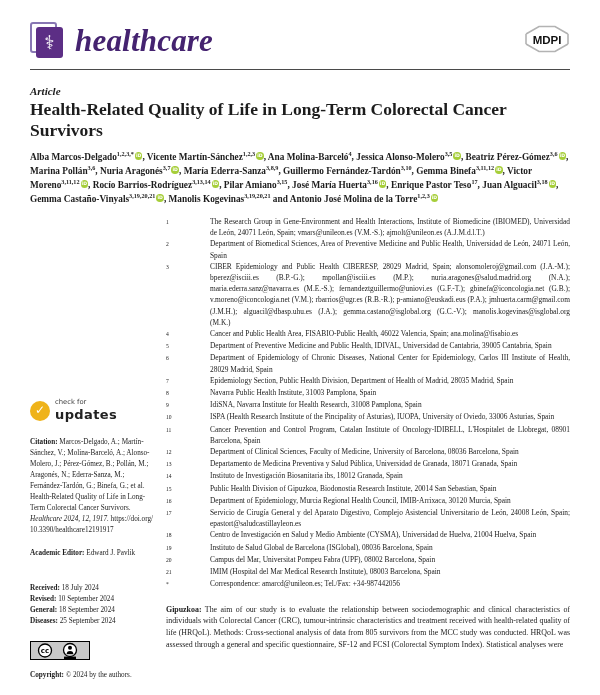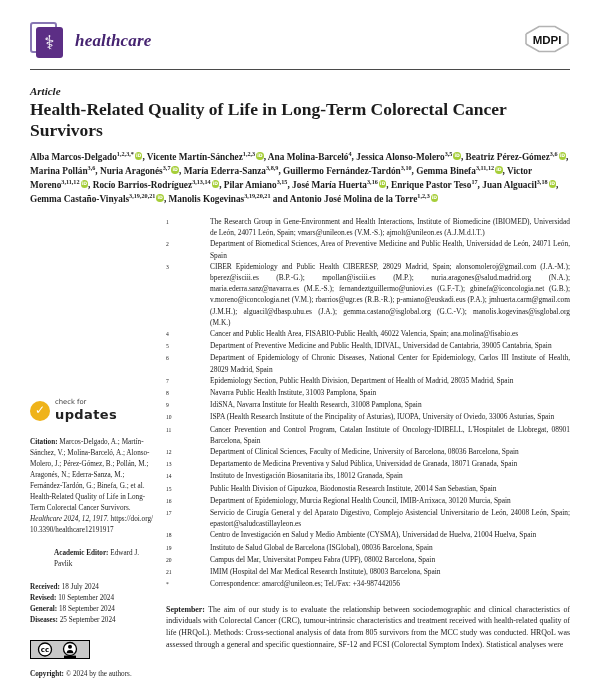--- a/index.html
+++ b/index.html
@@ -20,21 +20,21 @@
     position:absolute; left:0; top:0; width:27px; height:31px;
     border:2px solid #8877b3; border-radius:3px; background:#fff;
   }
   .logo-front {
     position:absolute; left:6px; top:5px; width:27px; height:31px;
     background:#5c2e85; border-radius:3px; color:#fff;
     display:flex; align-items:center; justify-content:center;
     font-size:19px; line-height:1;
   }
   .journal-name {
-    font-size:17px; font-weight:bold; font-style:italic; color:#452370;
+    font-size:31px; font-weight:bold; font-style:italic; color:#452370;
     letter-spacing:.2px;
   }
   
   .article-label { margin-top:15px; font-size:11px; font-weight:bold; font-style:italic; }
   .title { font-size:17.5px; font-weight:bold; line-height:1.2; margin-top:2px; max-width:540px; }
   .authors { margin-top:9px; font-size:9.3px; font-weight:bold; line-height:14px; max-width:540px; }
   .authors sup { font-size:6.2px; vertical-align:super; line-height:0; }
   .orcid-icon {
     display:inline-block; width:7.5px; height:7.5px; border-radius:50%;
     background:#a6ce39; color:#fff; font-family:"DejaVu Sans", sans-serif;
@@ -47,22 +47,22 @@
   .check-updates { display:flex; align-items:center; gap:5px; cursor:pointer; }
   .cu-circle {
     width:20px; height:20px; border-radius:50%; background:#efb31a; color:#fff;
     display:flex; align-items:center; justify-content:center; flex:none;
     font-family:"DejaVu Sans", sans-serif; font-size:12px; font-weight:bold;
   }
   .cu-text { font-family:"DejaVu Sans", sans-serif; font-size:6.8px; color:#3c3c3c; line-height:1.3; }
   .cu-text b { display:block; font-size:13px; letter-spacing:.4px; color:#222; }
   .citation { margin-top:13px; }
   .doi { word-break:break-all; }
-  .editor { margin-top:12px;margin-left:24px; }
-  .dates { margin-top:12px; }
+  .editor { margin-top:12px; }
+  .dates { margin-top:24px; }
   .license { margin-top:14px; }
   .copyright { margin-top:6px; }
   
   .main { flex:1; min-width:0; }
   .affiliations { list-style:none; font-size:7.4px; line-height:11.2px; }
   .aff { display:flex;gap:32px; }
   .aff-num { width:12px; flex:none; font-size:5.6px; padding-top:1px; }
   .aff-text { flex:1; text-align:justify; }
   .corr { font-size:7.4px; line-height:11.2px; }
   .abstract { margin-top:13px; font-size:7.9px; line-height:11.7px; text-align:justify; }
@@ -229,19 +229,19 @@
           <li class="aff">
           <span class="aff-num">21</span>
           <span class="aff-text">IMIM (Hospital del Mar Medical Research Institute), 08003 Barcelona, Spain</span>
         </li>
         </ol>
       <div class="aff corr">
         <span class="aff-num">*</span>
         <span class="aff-text">Correspondence: amarcd@unileon.es; Tel./Fax: +34-987442056</span>
       </div>
       <p class="abstract">
-        <b>September:</b>
+        <b>Gipuzkoa:</b>
         <span>The aim of our study is to evaluate the relationship between sociodemographic and clinical characteristics of individuals with Colorectal Cancer (CRC), tumour-intrinsic characteristics and treatment received with health-related quality of life (HRQoL). Methods: Cross-sectional analysis of data from 805 survivors from the MCC study was conducted. HRQoL was assessed through a general and specific questionnaire, SF-12 and FCSI (Colorectal Symptom Index). Statistical analyses were</span>
       </p>
     </main>
 
   </div>
 </div>
 
 </body></html>

